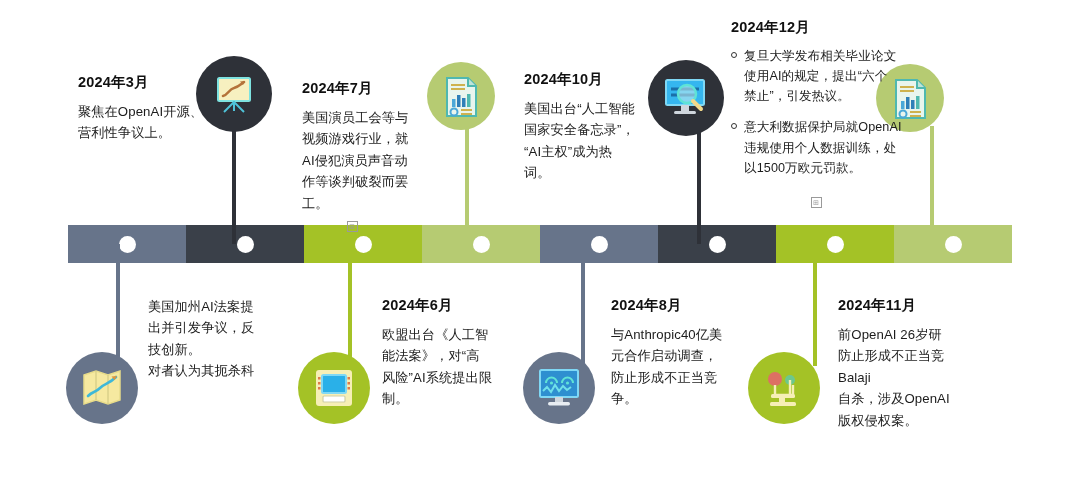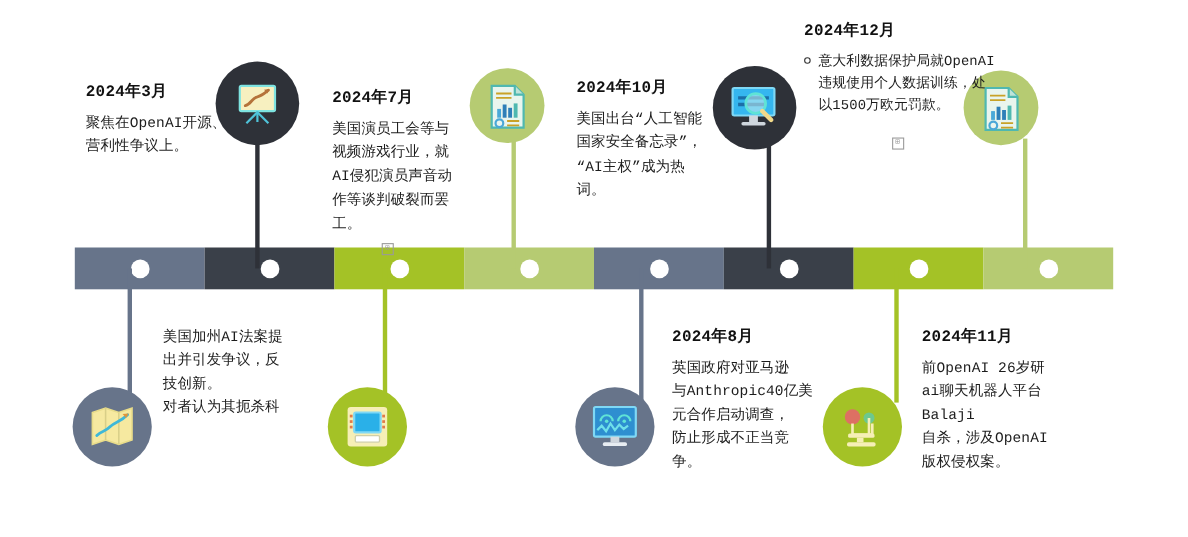--- a/index.html
+++ b/index.html
@@ -23,21 +23,21 @@
     border-radius:50%;background:#ffffff;
   }
 
   
   .stem{position:absolute;width:4px;background:#3d4550;}
 
   
   .bubble{position:absolute;border-radius:50%;display:flex;align-items:center;justify-content:center;}
 
   
-  .block{position:absolute;font-family:Liberation Mono, monospace;}
+  .block{position:absolute;}
   .block .date{
     font-size:14.5px;font-weight:bold;color:#111111;
     letter-spacing:.2px;margin-bottom:9px;white-space:nowrap;
   }
   .block .body{
     font-size:13.2px;line-height:1.62;color:#1c1c1c;letter-spacing:.1px;
   }
   .block .body p{margin:0;}
   .block.bullets .body{font-size:12.6px;line-height:1.6;}
   .block.bullets ul{margin:0;padding:0;list-style:none;}
@@ -247,55 +247,68 @@
       <p>“AI主权”成为热</p>
       <p>词。</p>
     </div>
   </div>
 
   <div class="block bullets" style="left:731px;top:18px;width:200px;">
     <div class="date">2024年12月</div>
     <div class="body">
       <ul>
         <li>
+          <span>复旦大学发布相关毕业论文</span><br>
+          <span>使用AI的规定，提出“六个</span><br>
+          <span>禁止”，引发热议。</span>
+        </li>
+        <li>
           <span>意大利数据保护局就OpenAI</span><br>
           <span>违规使用个人数据训练，处</span><br>
           <span>以1500万欧元罚款。</span>
         </li>
       </ul>
     </div>
     <div style="text-align:center;width:170px;">
       <span class="imgmark">⊞</span>
     </div>
   </div>
 
   <div class="block" style="left:148px;top:296px;width:135px;">
     <div class="body">
       <p>美国加州AI法案提</p>
       <p>出并引发争议，反</p>
       <p>技创新。</p>
       <p>对者认为其扼杀科</p>
     </div>
   </div>
 
+  <div class="block" style="left:382px;top:296px;width:135px;">
+    <div class="date">2024年6月</div>
+    <div class="body">
+      <p>欧盟出台《人工智</p>
+      <p>能法案》，对“高</p>
+      <p>风险”AI系统提出限</p>
+      <p>制。</p>
+    </div>
+  </div>
 
   <div class="block" style="left:611px;top:296px;width:135px;">
     <div class="date">2024年8月</div>
     <div class="body">
-      <p>英国政府对亚马逊</p>
       <p>与Anthropic40亿美</p>
       <p>元合作启动调查，</p>
       <p>防止形成不正当竞</p>
       <p>争。</p>
     </div>
   </div>
 
   <div class="block" style="left:838px;top:296px;width:140px;">
     <div class="date">2024年11月</div>
     <div class="body">
       <p>前OpenAI 26岁研</p>
-      <p>ai聊天机器人平台 Balaji</p>
+      <p>防止形成不正当竞 Balaji</p>
       <p>自杀，涉及OpenAI</p>
       <p>版权侵权案。</p>
     </div>
   </div>
 
 </div>
 
 </body></html>

